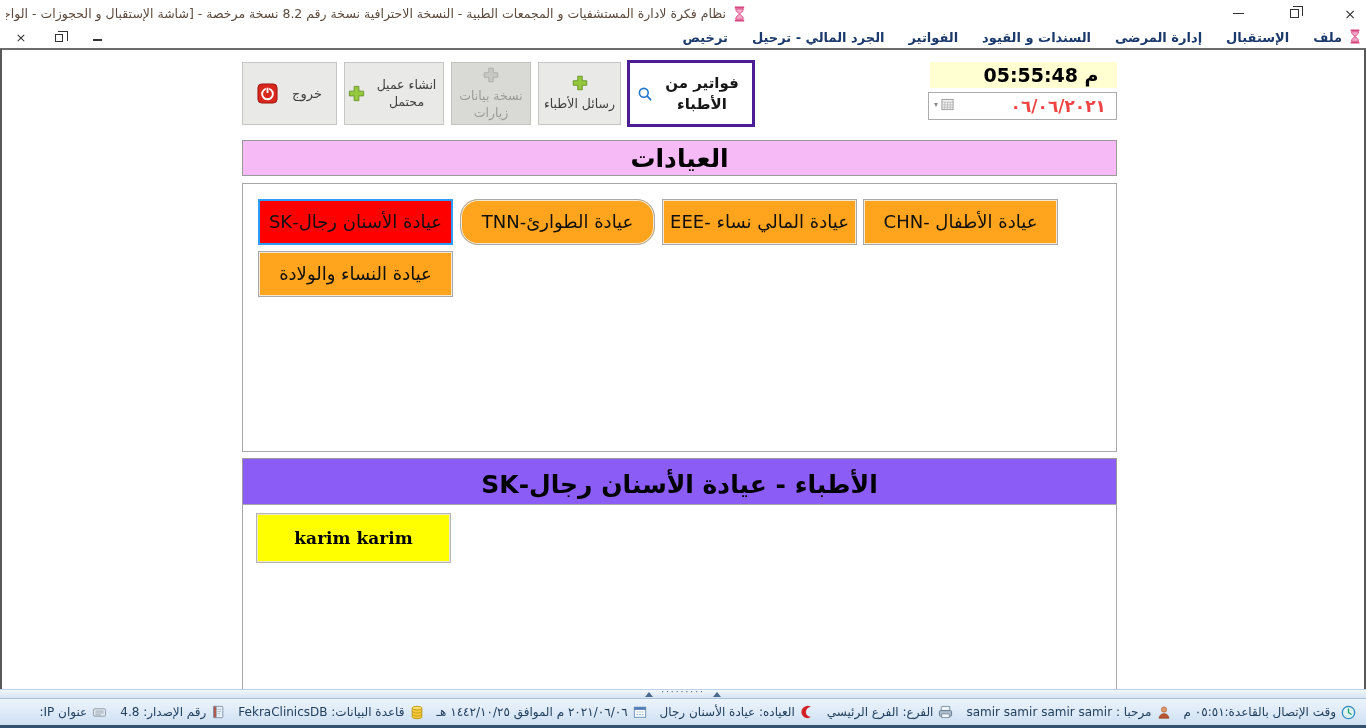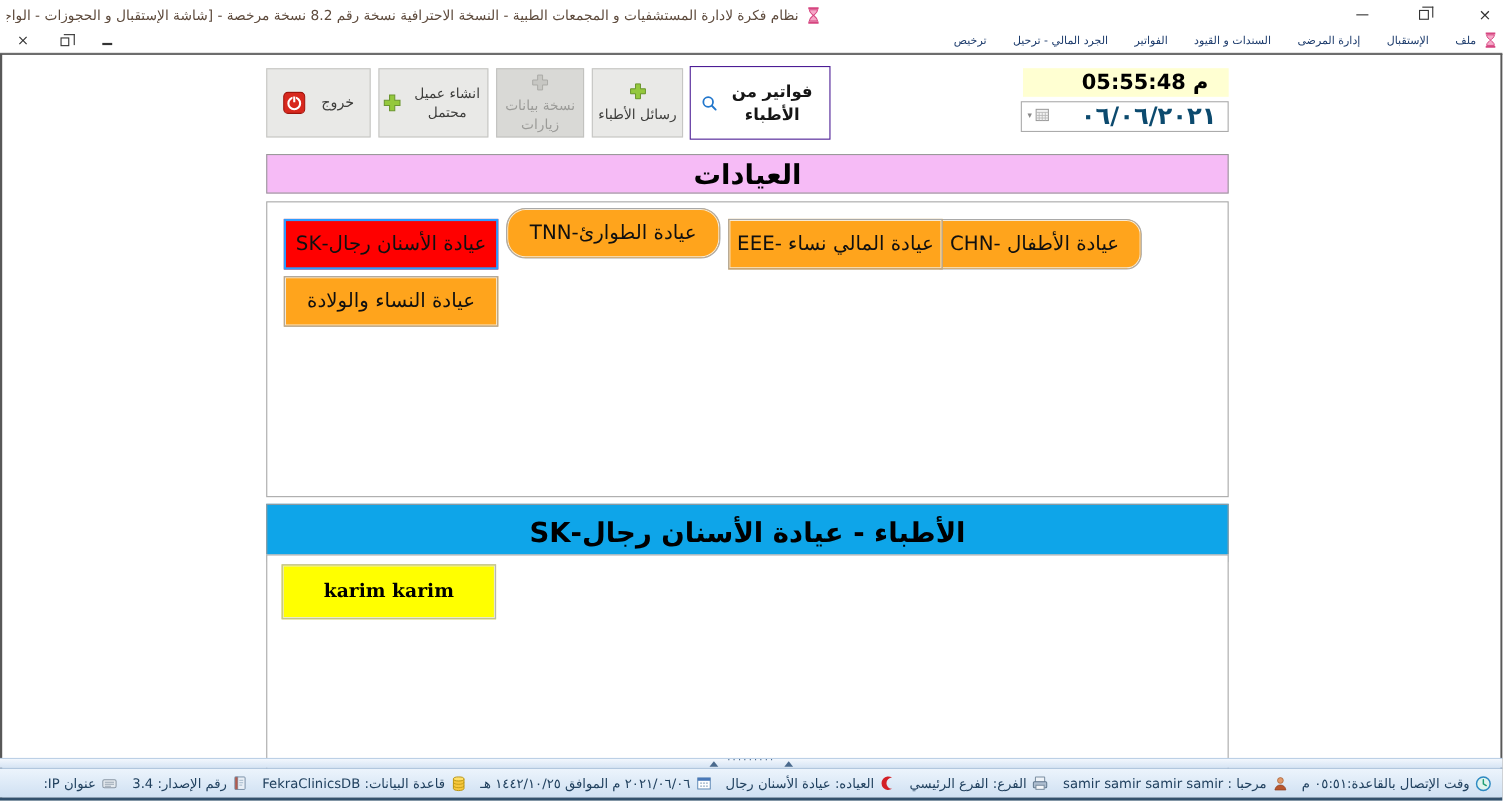--- a/index.html
+++ b/index.html
@@ -17,49 +17,49 @@
   .bar-min-low { display:inline-block; width:9px; height:2px; background:#333; align-self:flex-end; margin-bottom:4px; }
   .restore-sq { position:relative; width:9px; height:9px; border:1px solid #333; background:#fff; }
   .restore-sq::before { content:""; position:absolute; left:2px; top:-4px; width:9px; height:9px; border:1px solid #333; border-left:none; border-bottom:none; }
   .x-glyph { font-size:14px; color:#333; line-height:1; }
 
   
   .menubar { position:absolute; left:0; top:27px; width:1366px; height:21px; background:#fff; }
   .menubar-sep { position:absolute; left:0; top:48px; width:1366px; height:2px; background:#6d6d6d; }
   .child-controls { position:absolute; left:8px; top:2px; display:flex; align-items:center; gap:12px; height:17px; }
   .menu-items { position:absolute; right:24px; top:0; height:21px; direction:rtl; display:flex; align-items:center; gap:24px; }
-  .menu-item { font-size:10px; font-weight:400; color:#1b3a6b; white-space:nowrap; cursor:default; }
+  .menu-item { font-size:13px; font-weight:700; color:#1b3a6b; white-space:nowrap; cursor:default; }
   .menubar-appicon { position:absolute; right:4px; top:2px; }
 
   
   .frame { position:absolute; left:0; top:49px; width:1366px; height:676px; border-left:2px solid #585858; border-right:2px solid #585858; pointer-events:none; }
 
   
   .time-box { position:absolute; left:930px; top:62px; width:187px; height:26px; background:#ffffd2; display:flex; align-items:center; justify-content:center; direction:ltr; font-size:19px; font-weight:700; color:#000;padding-left:35px; }
   .date-combo { position:absolute; left:928px; top:92px; width:189px; height:28px; background:#fff; border:1px solid #ababab; }
-  .date-value { position:absolute; right:10px; top:0; height:26px; display:flex; align-items:center; direction:ltr; font-size:22px; font-weight:700; color:#0c4a6e; letter-spacing:1px; }
+  .date-value { position:absolute; right:10px; top:0; height:26px; display:flex; align-items:center; direction:ltr; font-size:17px; font-weight:700; color:#ef4444; letter-spacing:1px; }
   .combo-left { position:absolute; left:5px; top:5px; display:flex; align-items:center; gap:3px; }
   .combo-arrow { font-size:8px; color:#8a8a8a; }
 
   .tb-btn { position:absolute; display:flex; align-items:center; justify-content:center; background:#e9e9e7; border:1px solid #c6c6c4; cursor:pointer; }
-  .btn-invoices { left:627px; top:60px; width:128px; height:67px; background:#fff; border:1px solid #4c1d95; direction:rtl; gap:6px; }
+  .btn-invoices { left:627px; top:60px; width:128px; height:67px; background:#fff; border:3px solid #4c1d95; direction:rtl; gap:6px; }
   .btn-invoices .lbl { font-size:15px; font-weight:700; color:#161616; text-align:center; line-height:1.35; width:86px; direction:rtl; }
   .btn-col { flex-direction:column; gap:4px; }
   .btn-messages { left:538px; top:62px; width:83px; height:63px; }
   .btn-addvisit { left:451px; top:62px; width:80px; height:63px; background:#d9d9d6; border-color:#c2c2bf; cursor:default; }
   .btn-client { left:344px; top:62px; width:100px; height:63px; direction:rtl; gap:6px; }
   .btn-exit { left:242px; top:62px; width:95px; height:63px; direction:rtl; gap:14px; }
   .tb-lbl { font-size:12.5px; color:#3e3e3c; text-align:center; direction:rtl; line-height:1.35; }
   .tb-lbl.dis { color:#9b9b98; }
   .wrap70 { width:70px; }
 
   
   .banner { position:absolute; left:242px; width:875px; border:1px solid #9a9a9a; display:flex; align-items:center; justify-content:center; direction:rtl; font-weight:700; color:#000; }
   .banner-clinics { top:140px; height:36px; background:#f6bbf6; font-size:25px;text-align:right; }
-  .banner-doctors { top:458px; height:53px; background:#0ea5e9; font-size:25px; }
+  .banner-doctors { top:458px; height:53px; background:#8b5cf6; font-size:25px; }
   .panel { position:absolute; left:242px; width:875px; background:#fff; border:1px solid #a8a8a8; }
   .panel-clinics { top:183px; height:269px; }
   .panel-doctors { top:504px; height:198px; }
 
   .clinic-btn { position:absolute; width:195px; height:46px; background:#ffa41c; border:1px solid #a9a9a9; box-shadow:inset 0 0 0 1px #f5e9d6; display:flex; align-items:center; justify-content:center; direction:rtl; font-size:18px; font-weight:400; color:#101010; text-align:left; line-height:1.3; cursor:pointer; }
   .clinic-btn.selected { background:#ff0000; border:2px solid #2e9bff; box-shadow:none; }
   .doctor-btn { position:absolute; left:13px; top:8px; width:195px; height:50px; background:#ffff00; border:1px solid #b5b5b5; box-shadow:inset 0 0 0 1px #e9e9c9; display:flex; align-items:center; justify-content:center; font-family:"DejaVu Serif", serif; font-size:17px; font-weight:700; color:#000; cursor:pointer; }
 
   
   .splitter { position:absolute; left:0; top:689px; width:1366px; height:9px; background:linear-gradient(#f2f7fd,#d6e4f4); border-top:1px solid #bcd0e6; display:flex; align-items:center; justify-content:center; gap:8px; cursor:row-resize; }
@@ -188,23 +188,23 @@
     <span class="tb-lbl wrap70">انشاء عميل محتمل</span>
     <span>
       <svg class="svg-icon" width="19" height="19" viewBox="0 0 20 20">
         <path d="M7.5 2.5h5v5h5v5h-5v5h-5v-5h-5v-5h5z" fill="#94c83d" stroke="#6b962f" stroke-width="1"></path>
       </svg>
     </span>
   </div>
 
   <div class="banner banner-clinics">العيادات</div>
   <div class="panel panel-clinics">
-    <div class="clinic-btn" style="left:600px; top:15px;border-radius:14px;">عيادة الأطفال -CHN</div>
+    <div class="clinic-btn" style="left:620px; top:15px;">عيادة الأطفال -CHN</div>
     <div class="clinic-btn" style="left:419px; top:15px;">عيادة المالي نساء -EEE</div>
-    <div class="clinic-btn" style="left:217px; top:5px;border-radius:18px;">عيادة الطوارئ-TNN</div>
+    <div class="clinic-btn" style="left:217px; top:15px;border-radius:18px;">عيادة الطوارئ-TNN</div>
     <div class="clinic-btn selected" style="left:15px; top:15px;">عيادة الأسنان رجال-SK</div>
     <div class="clinic-btn" style="left:15px; top:67px;">عيادة النساء والولادة</div>
   </div>
 
   <div class="banner banner-doctors">الأطباء - عيادة الأسنان رجال-SK</div>
   <div class="panel panel-doctors">
     <div class="doctor-btn">karim karim</div>
   </div>
 
   <div class="splitter">
@@ -271,21 +271,21 @@
       <span class="sb-text">قاعدة البيانات: FekraClinicsDB</span>
     </span>
     <span class="sb-item">
       <span>
         <svg class="svg-icon" width="14" height="14" viewBox="0 0 16 16">
           <rect x="3" y="1.5" width="10.5" height="13" rx="1" fill="#e9eff6" stroke="#7a8fa5"></rect>
           <rect x="3" y="1.5" width="3" height="13" fill="#b35b4e" stroke="#7a8fa5" stroke-width="0.6"></rect>
           <path d="M7.5 5h4M7.5 7.5h4M7.5 10h3" stroke="#9ab0c4" stroke-width="0.9"></path>
         </svg>
       </span>
-      <span class="sb-text">رقم الإصدار:  3.4</span>
+      <span class="sb-text">رقم الإصدار:  4.8</span>
     </span>
     <span class="sb-item">
       <span>
         <svg class="svg-icon" width="15" height="13" viewBox="0 0 16 14">
           <rect x="1.5" y="3" width="13" height="8" rx="1.5" fill="#e3e9ee" stroke="#8a97a5"></rect>
           <path d="M3.5 5.5h9M3.5 7.5h9M3.5 9.5h6" stroke="#9aa7b4" stroke-width="1"></path>
         </svg>
       </span>
       <span class="sb-text">عنوان IP:</span>
     </span>

